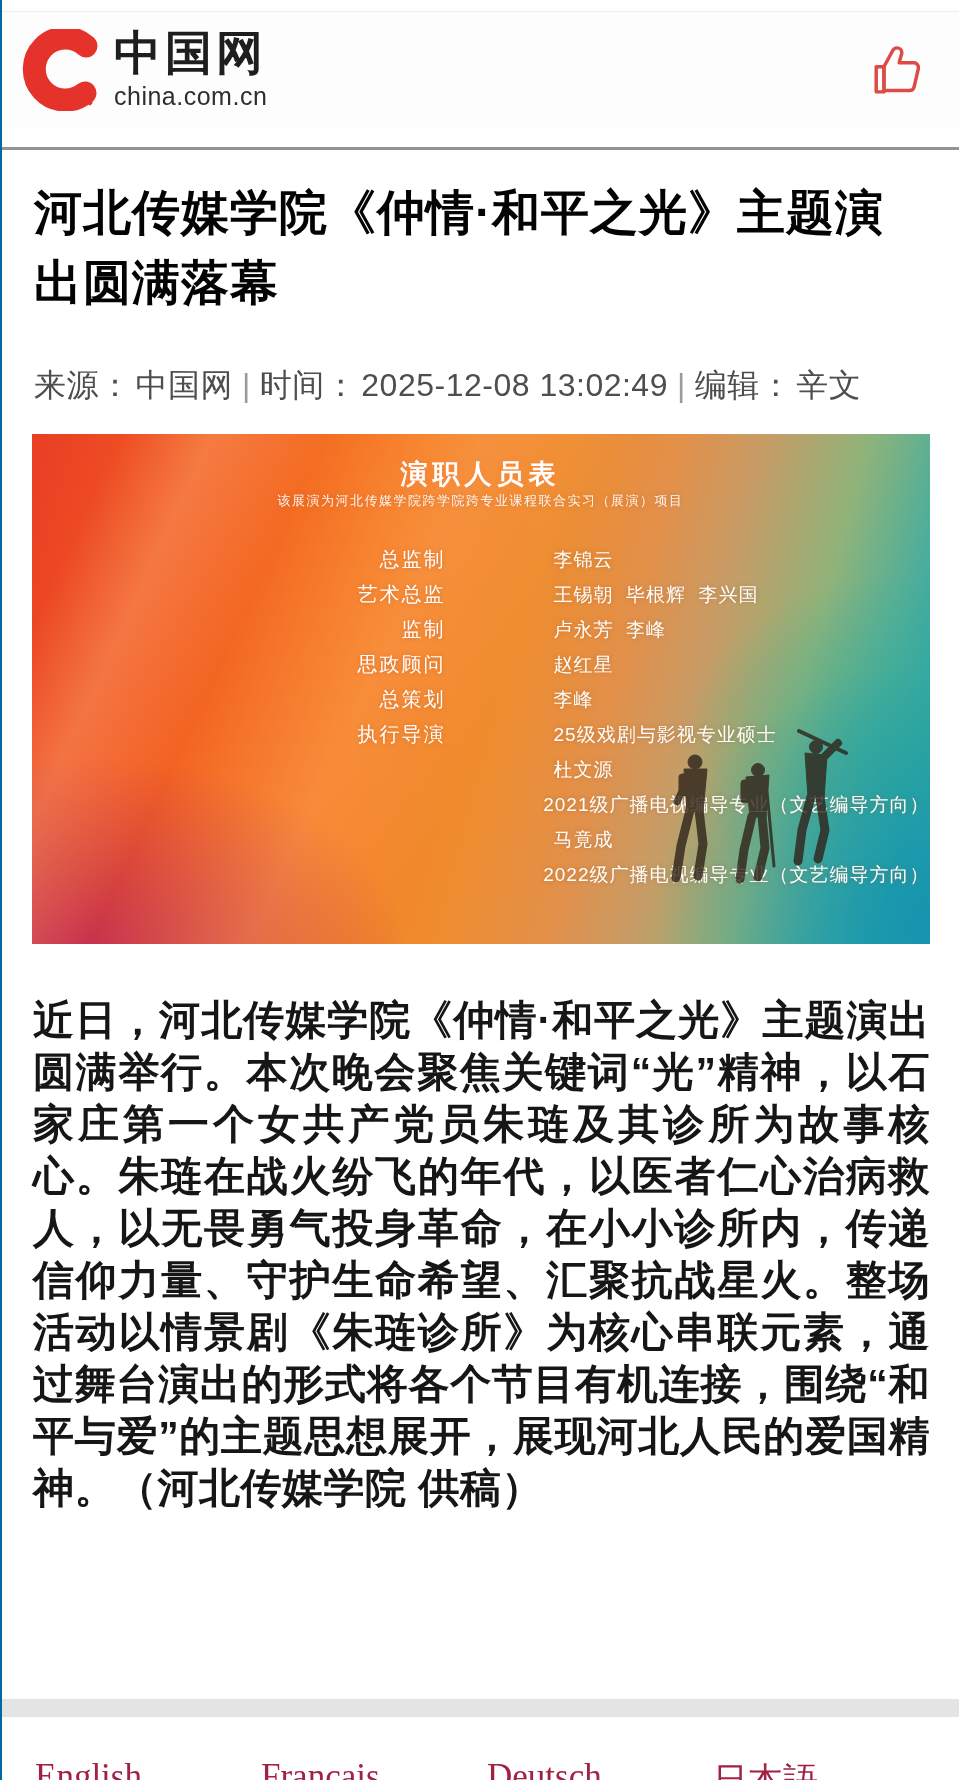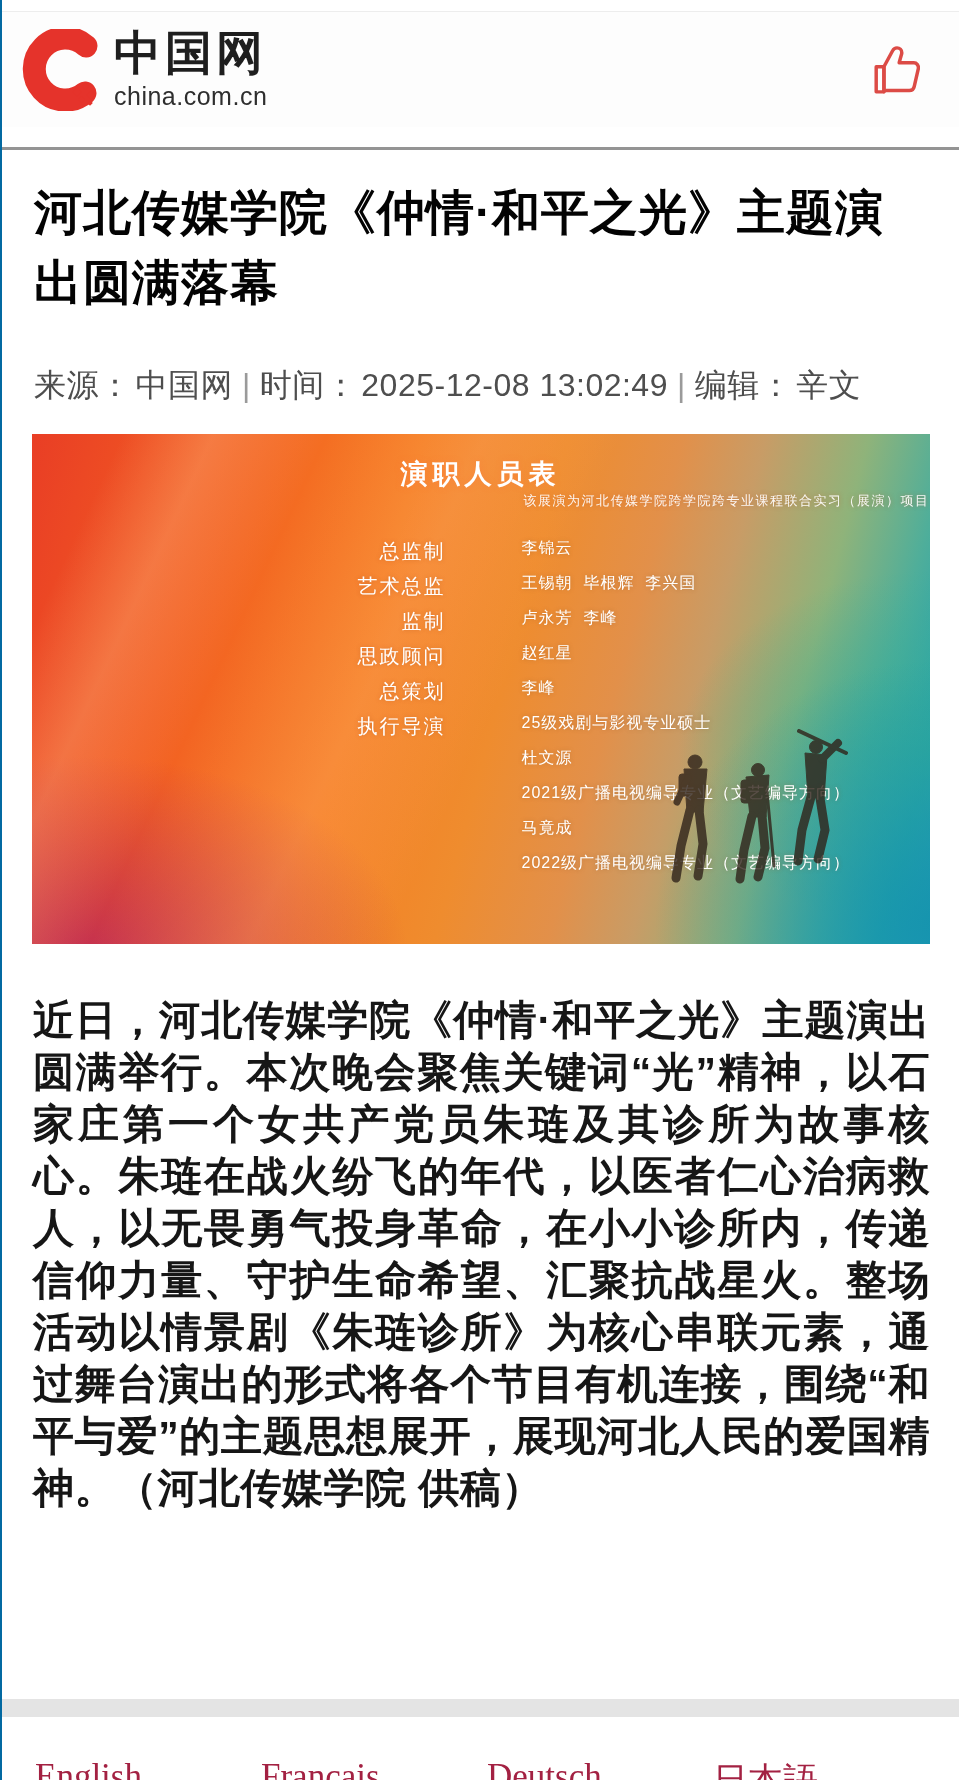--- a/index.html
+++ b/index.html
@@ -46,32 +46,32 @@
       radial-gradient(ellipse 430px 400px at 101% 96%, rgba(20,148,172,0.92) 0%, rgba(20,148,172,0) 66%),
       radial-gradient(ellipse 420px 300px at 100% 62%, rgba(52,172,150,0.75) 0%, rgba(52,172,150,0) 60%),
       linear-gradient(105deg, #e93e25 0%, #f25c22 18%, #f67e22 38%, #ef8c2e 52%, #e2904a 63%, #c89c66 71%, #8fb37a 81%, #4fae9a 89%, #2aa4ae 95%, #2b98c7 100%);
   }
   .img-title {
     position:absolute; top:22px; left:0; width:100%; text-align:center;
     font-size:27px; font-weight:700; color:#ffffff; letter-spacing:5px;
     text-shadow:0 0 6px rgba(255,120,60,0.45);
   }
   .img-subtitle {
-    position:absolute; top:58px; left:0; width:100%; text-align:right;
+    position:absolute; top:58px; left:0; width:100%; text-align:center;
     font-size:13px; color:rgba(255,255,255,0.93); letter-spacing:1.5px;
     text-shadow:0 0 4px rgba(200,90,40,0.5);
   }
   .credits { position:absolute; top:104px; left:0; width:100%; }
-  .crow { display:flex; align-items:flex-start; height:35px; }
+  .crow { display:flex; align-items:flex-end; height:35px;gap:32px; }
   .crole {
     width:414px; text-align:right; font-size:20px; color:#fff;
     letter-spacing:2px; white-space:pre; text-shadow:0 0 4px rgba(180,80,30,0.45);
   }
   .cnames {
-    margin-left:76px; font-size:16px; color:#fff; letter-spacing:1px;
+    margin-left:76px; font-size:19px; color:#fff; letter-spacing:1px;
     white-space:pre; text-shadow:0 0 4px rgba(150,90,40,0.45);
   }
   .soldiers { position:absolute; left:608px; top:292px; width:230px; height:175px; opacity:0.8; }
   
   .body-text {
     margin:50px 31px 0 31px; width:897px;
     font-size:41px; line-height:52px; color:#161616;
     letter-spacing:0.5px; text-align:justify;font-weight:bold;
   }
   

